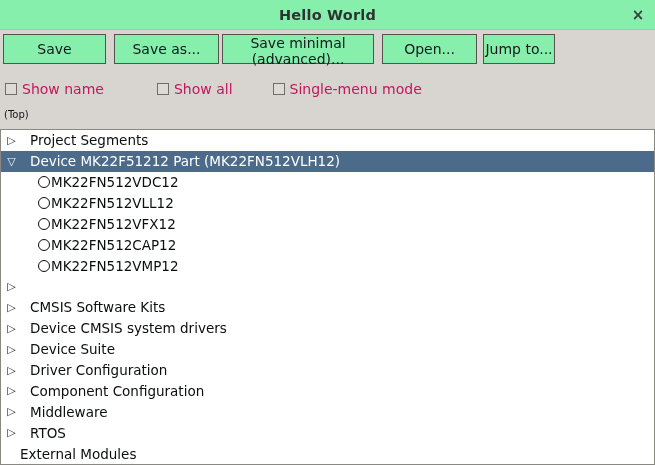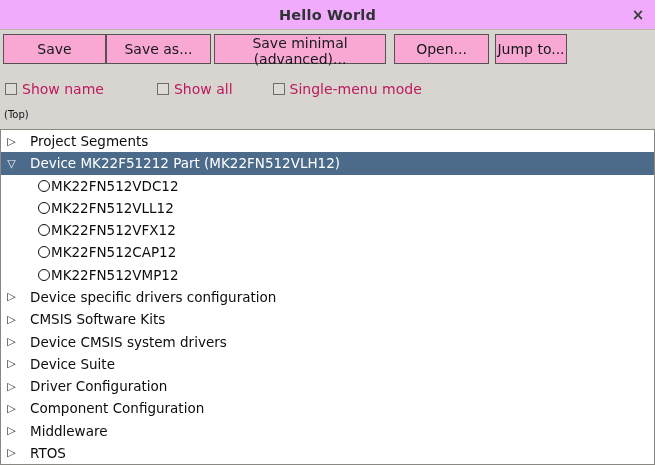--- a/index.html
+++ b/index.html
@@ -11,46 +11,46 @@
   }
   .window {
     width: 655px; height: 465px;
     background: var(--win-bg, #d8d5d1);
     display: flex; flex-direction: column;
     position: relative;
   }
   
   .titlebar {
     height: 30px; flex: 0 0 30px;
-    background: #f0abfc;
+    background: #86efac;
     border-bottom: 1px solid #b9b6b0;
     display: flex; align-items: center; justify-content: center;
     position: relative;
   }
   .title { font-weight: bold; font-size: 14.5px; color: #2e3233; letter-spacing: 0.2px; }
   .close-btn {
     position: absolute; right: 0; top: 0; height: 100%; width: 34px;
     display: flex; align-items: center; justify-content: center;
     font-size: 15px; font-weight: bold; color: #3a3e40; cursor: pointer;
   }
   
   .toolbar {
     margin-top: 4px; height: 30px; flex: 0 0 30px;
     display: flex; align-items: stretch;
   }
   .toolbar button {
     font-family: inherit; font-size: 14px; color: #16181a;
-    background: #f9a8d4;
+    background: #86efac;
     border: 1px solid #55534f;
     height: 30px; padding: 0;
     cursor: pointer;
   }
   .toolbar button:nth-of-type(1) { margin-left: 3px;  width: 103px; }
-  .toolbar button:nth-of-type(2) { margin-left: 0;  width: 105px; }
-  .toolbar button:nth-of-type(3) { margin-left: 3px;  width: 172px; }
+  .toolbar button:nth-of-type(2) { margin-left: 8px;  width: 105px; }
+  .toolbar button:nth-of-type(3) { margin-left: 3px;  width: 152px; }
   .toolbar button:nth-of-type(4) { margin-left: 8px;  width: 95px; }
   .toolbar button:nth-of-type(5) { margin-left: 6px;  width: 72px; }
   
   .options {
     margin-top: 18px; height: 14px; flex: 0 0 14px;
     display: flex; align-items: center;
   }
   .opt { display: inline-flex; align-items: center; cursor: pointer; }
   .opt:nth-of-type(1) { margin-left: 5px; }
   .opt:nth-of-type(2) { margin-left: 53px; text-align: center; }
@@ -171,21 +171,20 @@
         <span class="tlabel">MK22FN512CAP12</span>
       </div>
       <div class="trow radio-row">
         <span class="radio">
           <span class="dot"></span>
         </span>
         <span class="tlabel">MK22FN512VMP12</span>
       </div>
       <div class="trow">
         <span class="expander">▷</span>
-        <span class="tlabel">Device specific drivers configuration</span>
       </div>
       <div class="trow">
         <span class="expander">▷</span>
         <span class="tlabel">CMSIS Software Kits</span>
       </div>
       <div class="trow">
         <span class="expander">▷</span>
         <span class="tlabel">Device CMSIS system drivers</span>
       </div>
       <div class="trow">
@@ -200,15 +199,18 @@
         <span class="expander">▷</span>
         <span class="tlabel">Component Configuration</span>
       </div>
       <div class="trow">
         <span class="expander">▷</span>
         <span class="tlabel">Middleware</span>
       </div>
       <div class="trow">
         <span class="expander">▷</span>
         <span class="tlabel">RTOS</span>
+      </div>
+      <div class="trow plain-row">
+        <span class="tlabel">External Modules</span>
       </div>
     </div>
 </div>
 
 </body></html>

